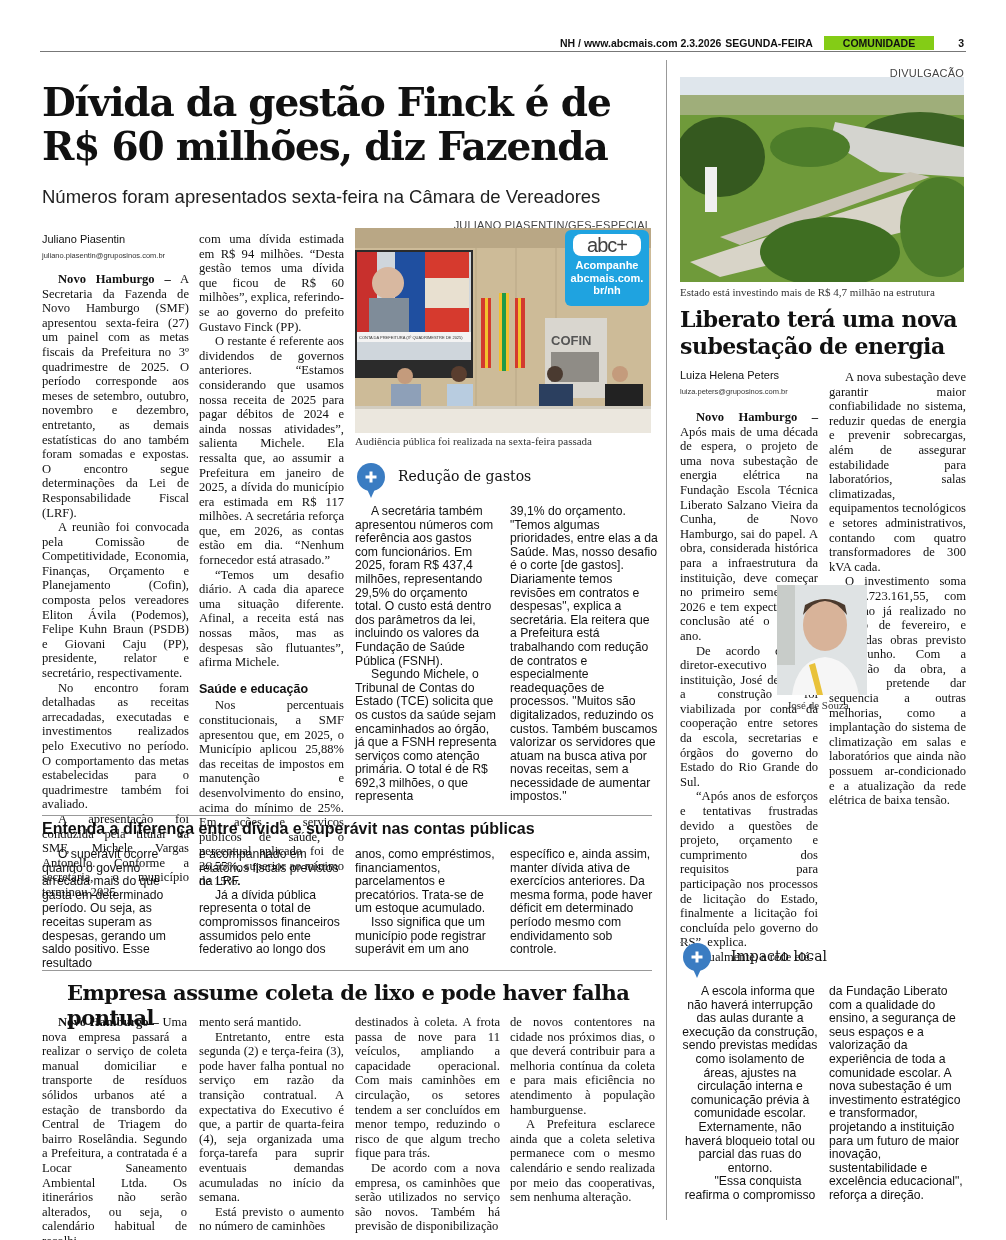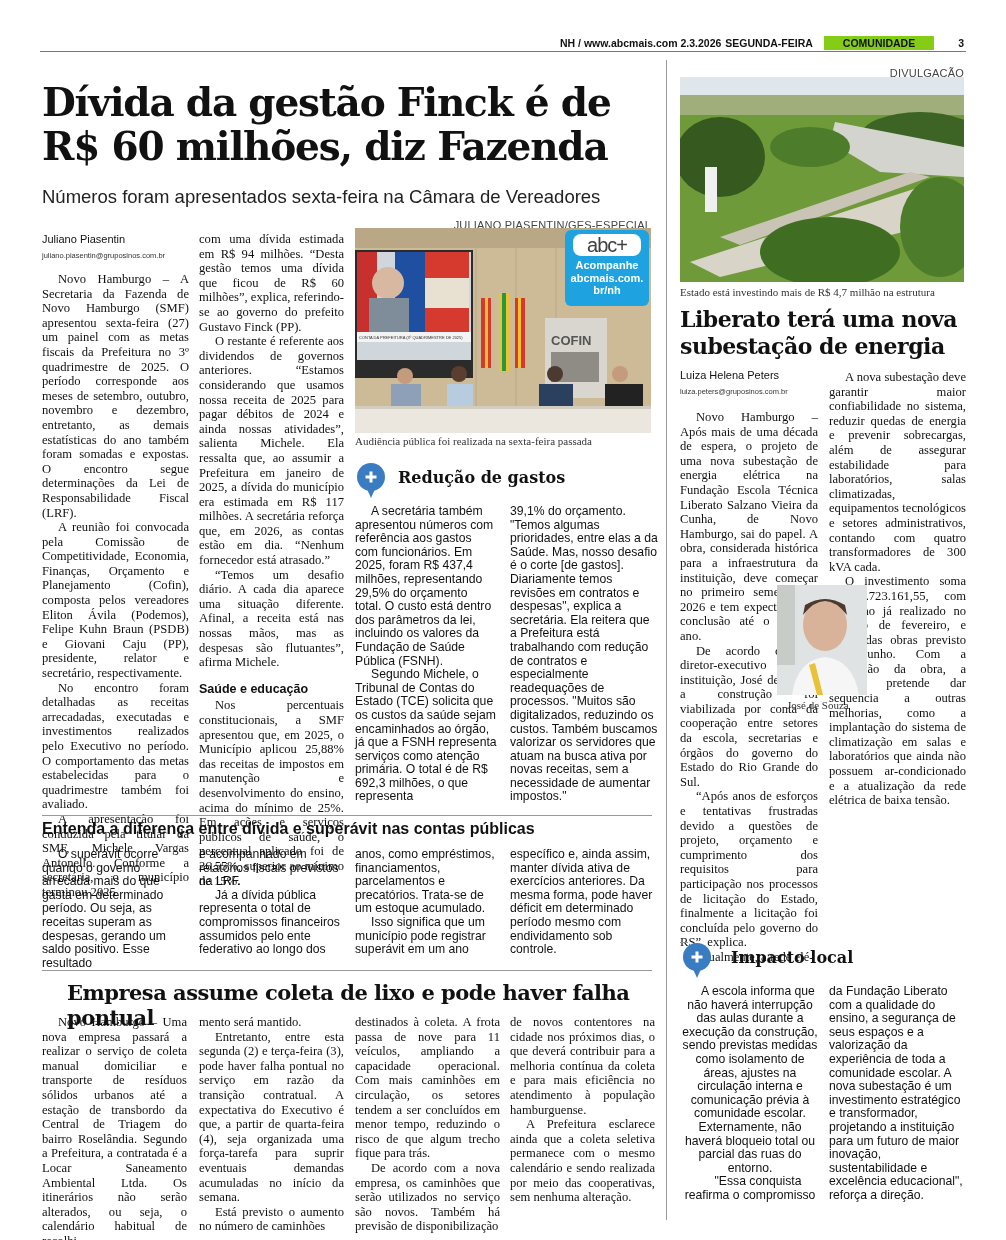--- a/index.html
+++ b/index.html
@@ -23,33 +23,33 @@
   
   .h1 { left: 42px; top: 80px; width: 620px; font-family: "DejaVu Serif", serif; font-weight: bold; font-size: 39px; line-height: 44px; letter-spacing: -1.2px; }
   .deck { left: 42px; top: 186px; width: 620px; font-family: "Liberation Sans", sans-serif; font-size: 18.5px; color: #222; }
 
   .byline { font-family: "Liberation Sans", sans-serif; font-size: 11px; }
   .byline .name { font-weight: normal; }
   .byline .email { font-size: 7.5px; margin-top: 6px; color: #333; }
 
   .serifcol { font-family: "Liberation Serif", serif; font-size: 12.6px; line-height: 14.6px; text-align: justify; hyphens: auto; }
   .serifcol p { text-indent: 16px; }
-  .serifcol .lead { font-weight: normal; }
+  .serifcol .lead { font-weight: bold; }
   .serifcol h4 { font-family: "Liberation Sans", sans-serif; font-weight: bold; font-size: 12.5px; margin-top: 12px; margin-bottom: 2px; text-indent: 0; }
 
   .sanscol { font-family: "Liberation Sans", sans-serif; font-size: 12.2px; line-height: 13.6px; }
   .sanscol p { text-indent: 16px; }
 
   .photo { overflow: hidden; }
   .credit { font-family: "Liberation Sans", sans-serif; font-size: 11px; color: #444; text-align: right; letter-spacing: 0.2px; }
   .caption { font-family: Liberation Serif, serif; font-size: 11px; color: #333; }
 
   .plusbadge { width: 34px; height: 40px; }
 
-  .subhead { font-family: "DejaVu Serif", serif; font-weight: bold; font-size: 16px; }
+  .subhead { font-family: "DejaVu Serif", serif; font-weight: normal; font-size: 14px; }
   .h2 { font-family: "DejaVu Serif", serif; font-weight: bold; font-size: 21px; letter-spacing: -0.5px; }
   .boxhead { font-family: "Liberation Sans", sans-serif; font-size: 16px; font-weight: bold; color: #111; }
 
   .abcbox { background: #1fa3e0; color: #fff; border-radius: 6px; font-family: "Liberation Sans", sans-serif; font-weight: bold; text-align: center; }
   .abclogo { background: #fff; color: #404040; border-radius: 8px; font-size: 20px; font-weight: normal; line-height: 22px; letter-spacing: -1px; }
 </style>
 </head>
 <body>
 
 <div class="abs topbar">

